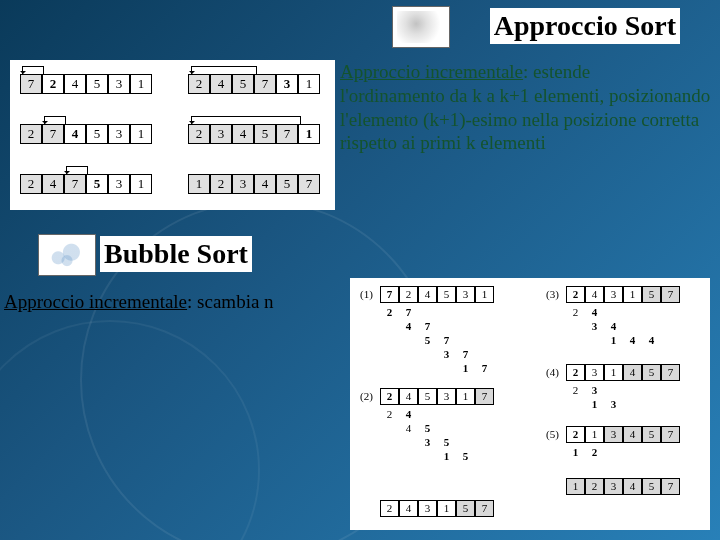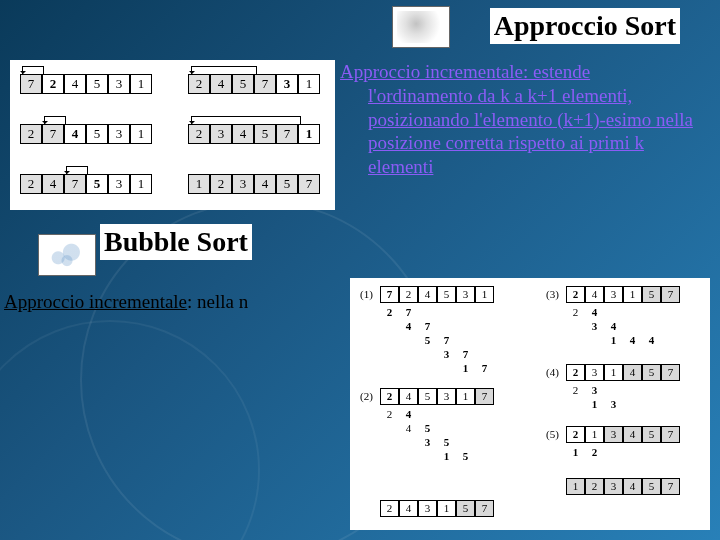--- a/index.html
+++ b/index.html
@@ -48,26 +48,26 @@
   .arrow-top {
     position: absolute; height: 8px; border-top: 1.5px solid #000;
     border-left: 1.5px solid #000; border-right: 1.5px solid #000;
   }
   .arrow-top::after {
     content: ""; position: absolute; left: -3px; bottom: -3px;
     border: 3px solid transparent; border-top-color: #000;
   }
   .desc1 {
     position: absolute; left: 340px; top: 60px; right: 6px;
-    font-size: 19px; color: #8b5cf6; line-height: 1.25; text-decoration: underline;
+    font-size: 19px; color: #14532d; line-height: 1.25;
   }
   .desc1 .under { text-decoration: underline; }
-  .desc1 .indent { display: block; margin-left: 28px; }
+  .desc1 .indent { display: block; }
   .title2 {
-    position: absolute; left: 100px; top: 224px;
+    position: absolute; left: 100px; top: 236px;
     font-size: 28px; font-weight: bold; color: #000;
     background: #fff; padding: 2px 4px;
   }
   .logo2 {
     position: absolute; left: 38px; top: 234px;
     width: 58px; height: 42px; background: #fff; border: 1px solid #666;
   }
   .logo2::after {
     content: ""; position: absolute; inset: 6px;
     background: radial-gradient(circle at 30% 60%, rgba(100,150,200,0.3) 6px, transparent 7px),
@@ -173,21 +173,21 @@
 
 <div class="desc1">
   <span class="under">Approccio incrementale</span><span>: estende</span>
   <span class="indent">l'ordinamento da k a k+1 elementi, posizionando l'elemento (k+1)-esimo nella posizione corretta rispetto ai primi k elementi</span>
 </div>
 
 <div class="logo2"></div>
 <div class="title2">Bubble Sort</div>
 
 <div class="desc2">
-  <span class="under">Approccio incrementale</span><span>: nella n</span>
+  <span class="under">Approccio incrementale</span><span>: scambia n</span>
 </div>
 
 <div class="bub-diagram">
 
   <div class="label" style="left:10px; top:10px;">(1)</div>
   <div class="bub-seq" style="left:30px; top:8px;">
     <div class="bcell bold">7</div>
     <div class="bcell">2</div>
     <div class="bcell">4</div>
     <div class="bcell">5</div>

